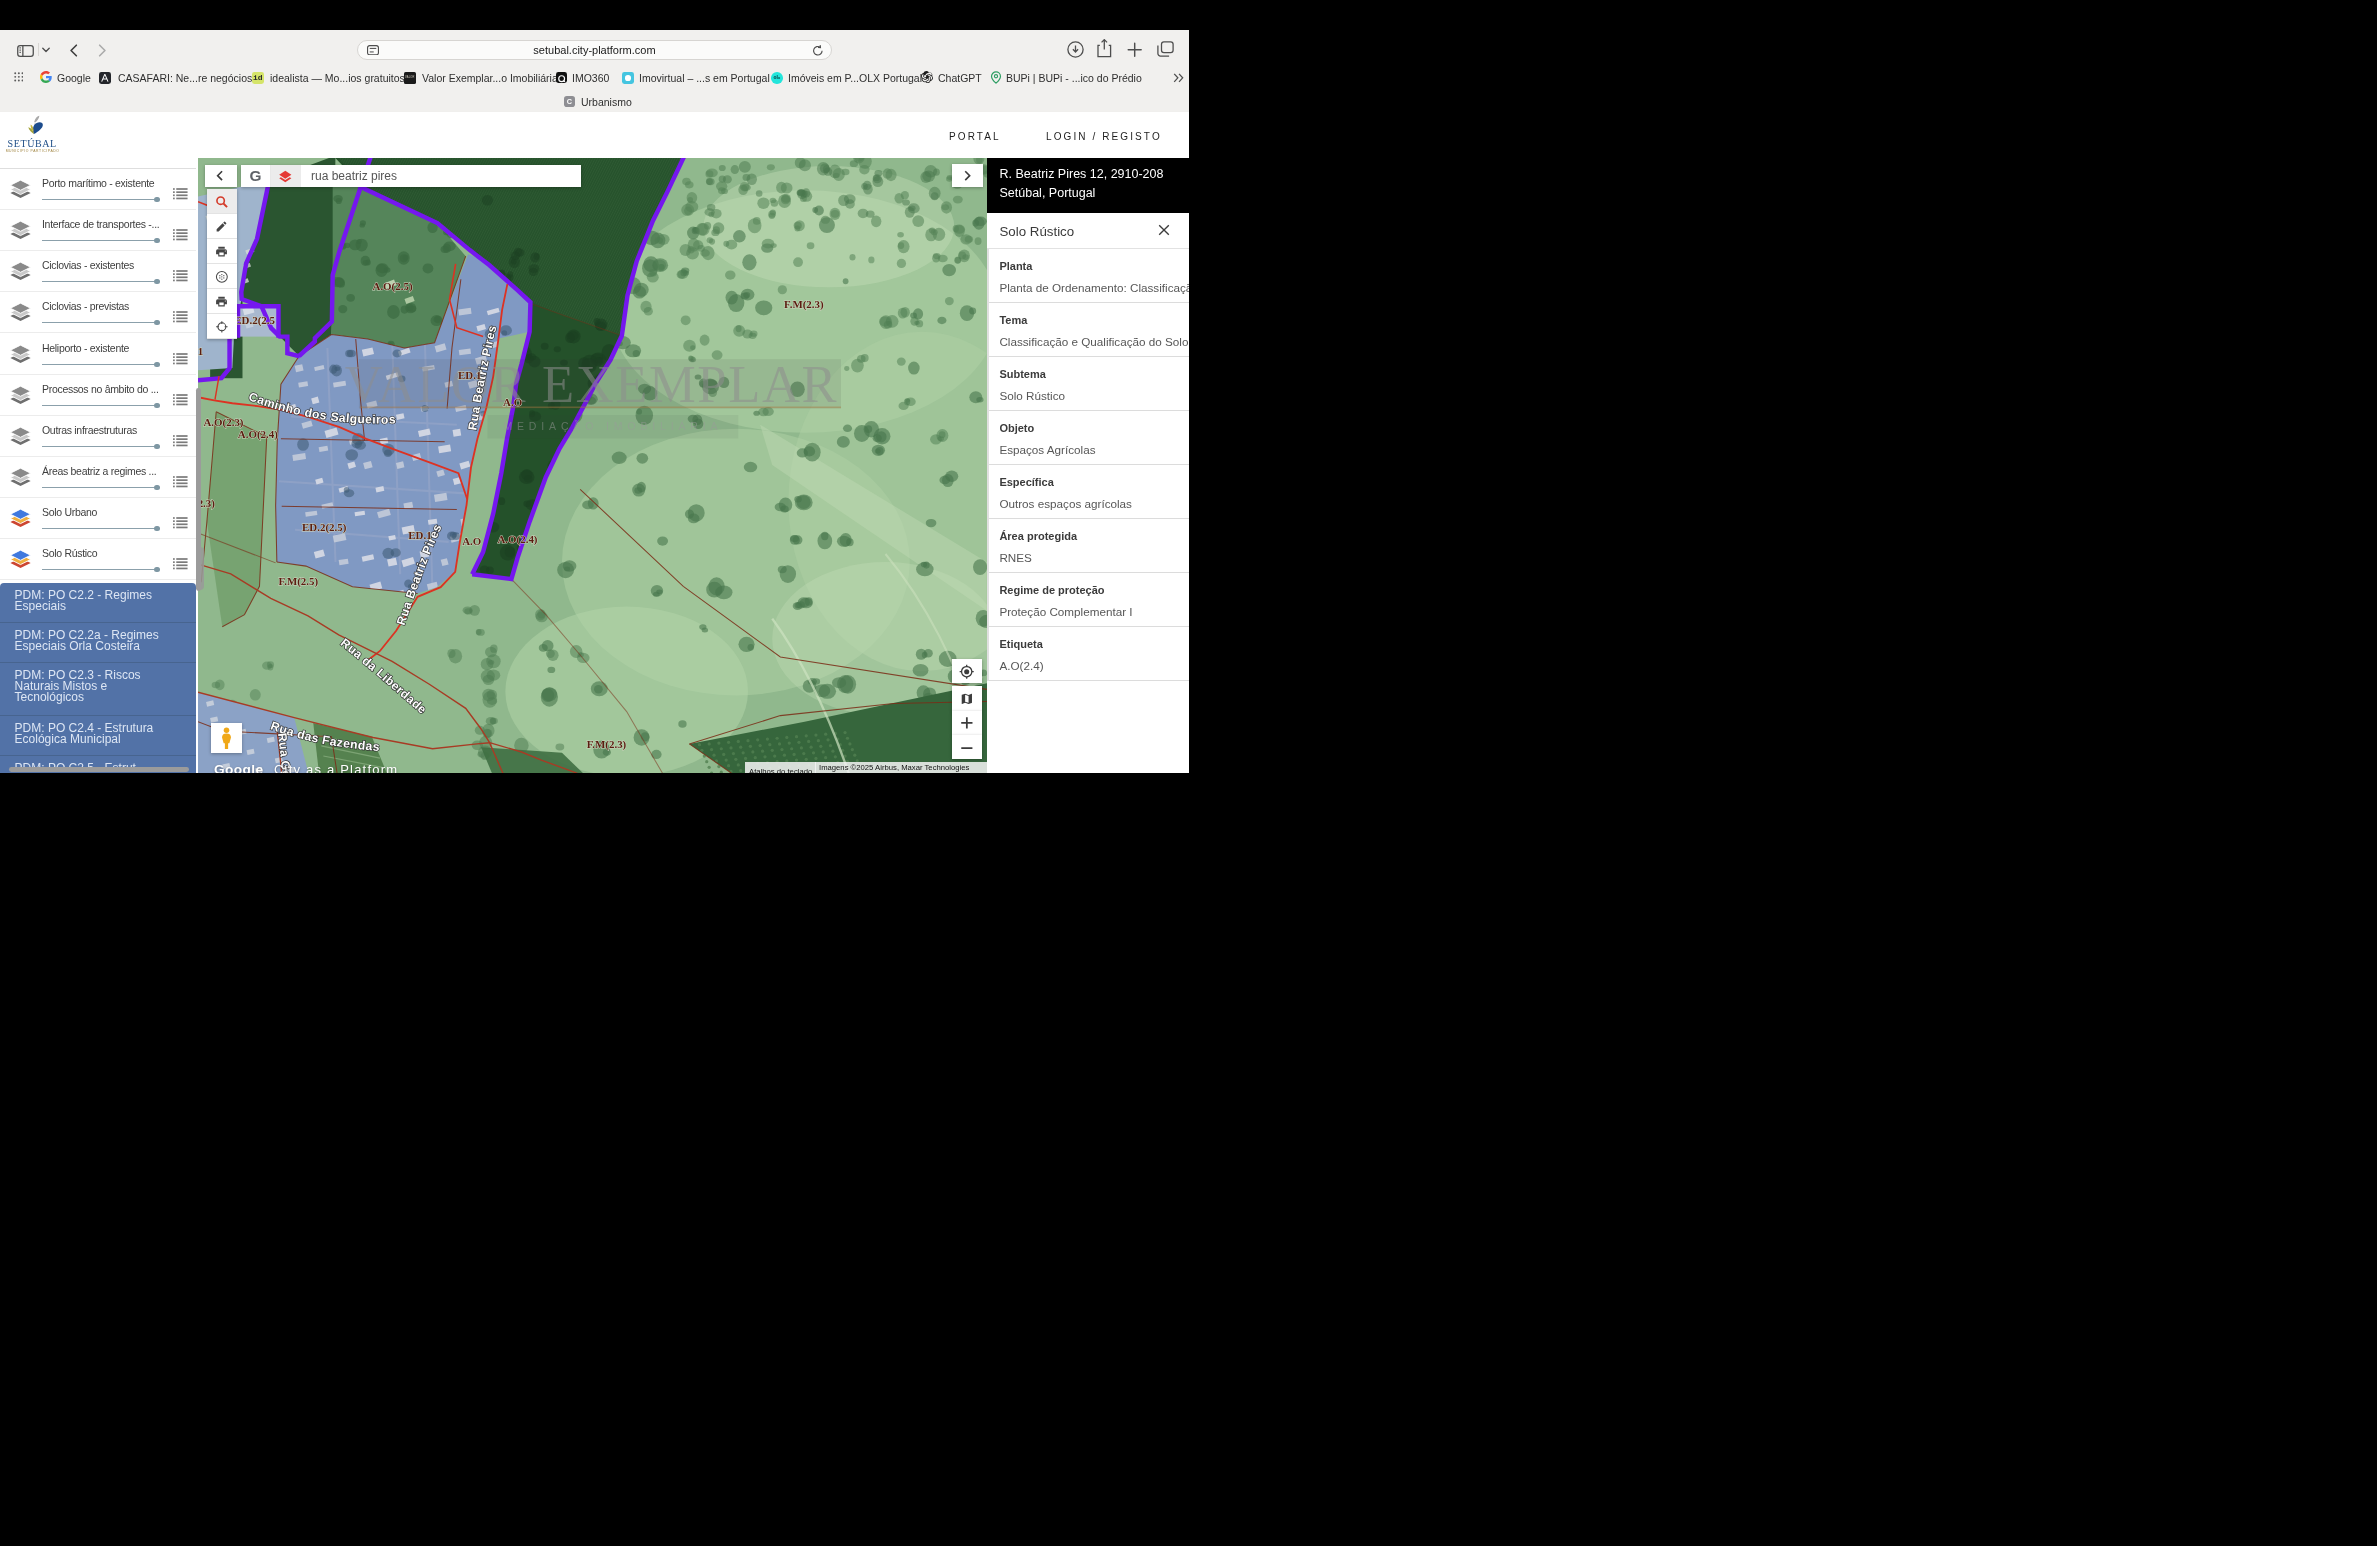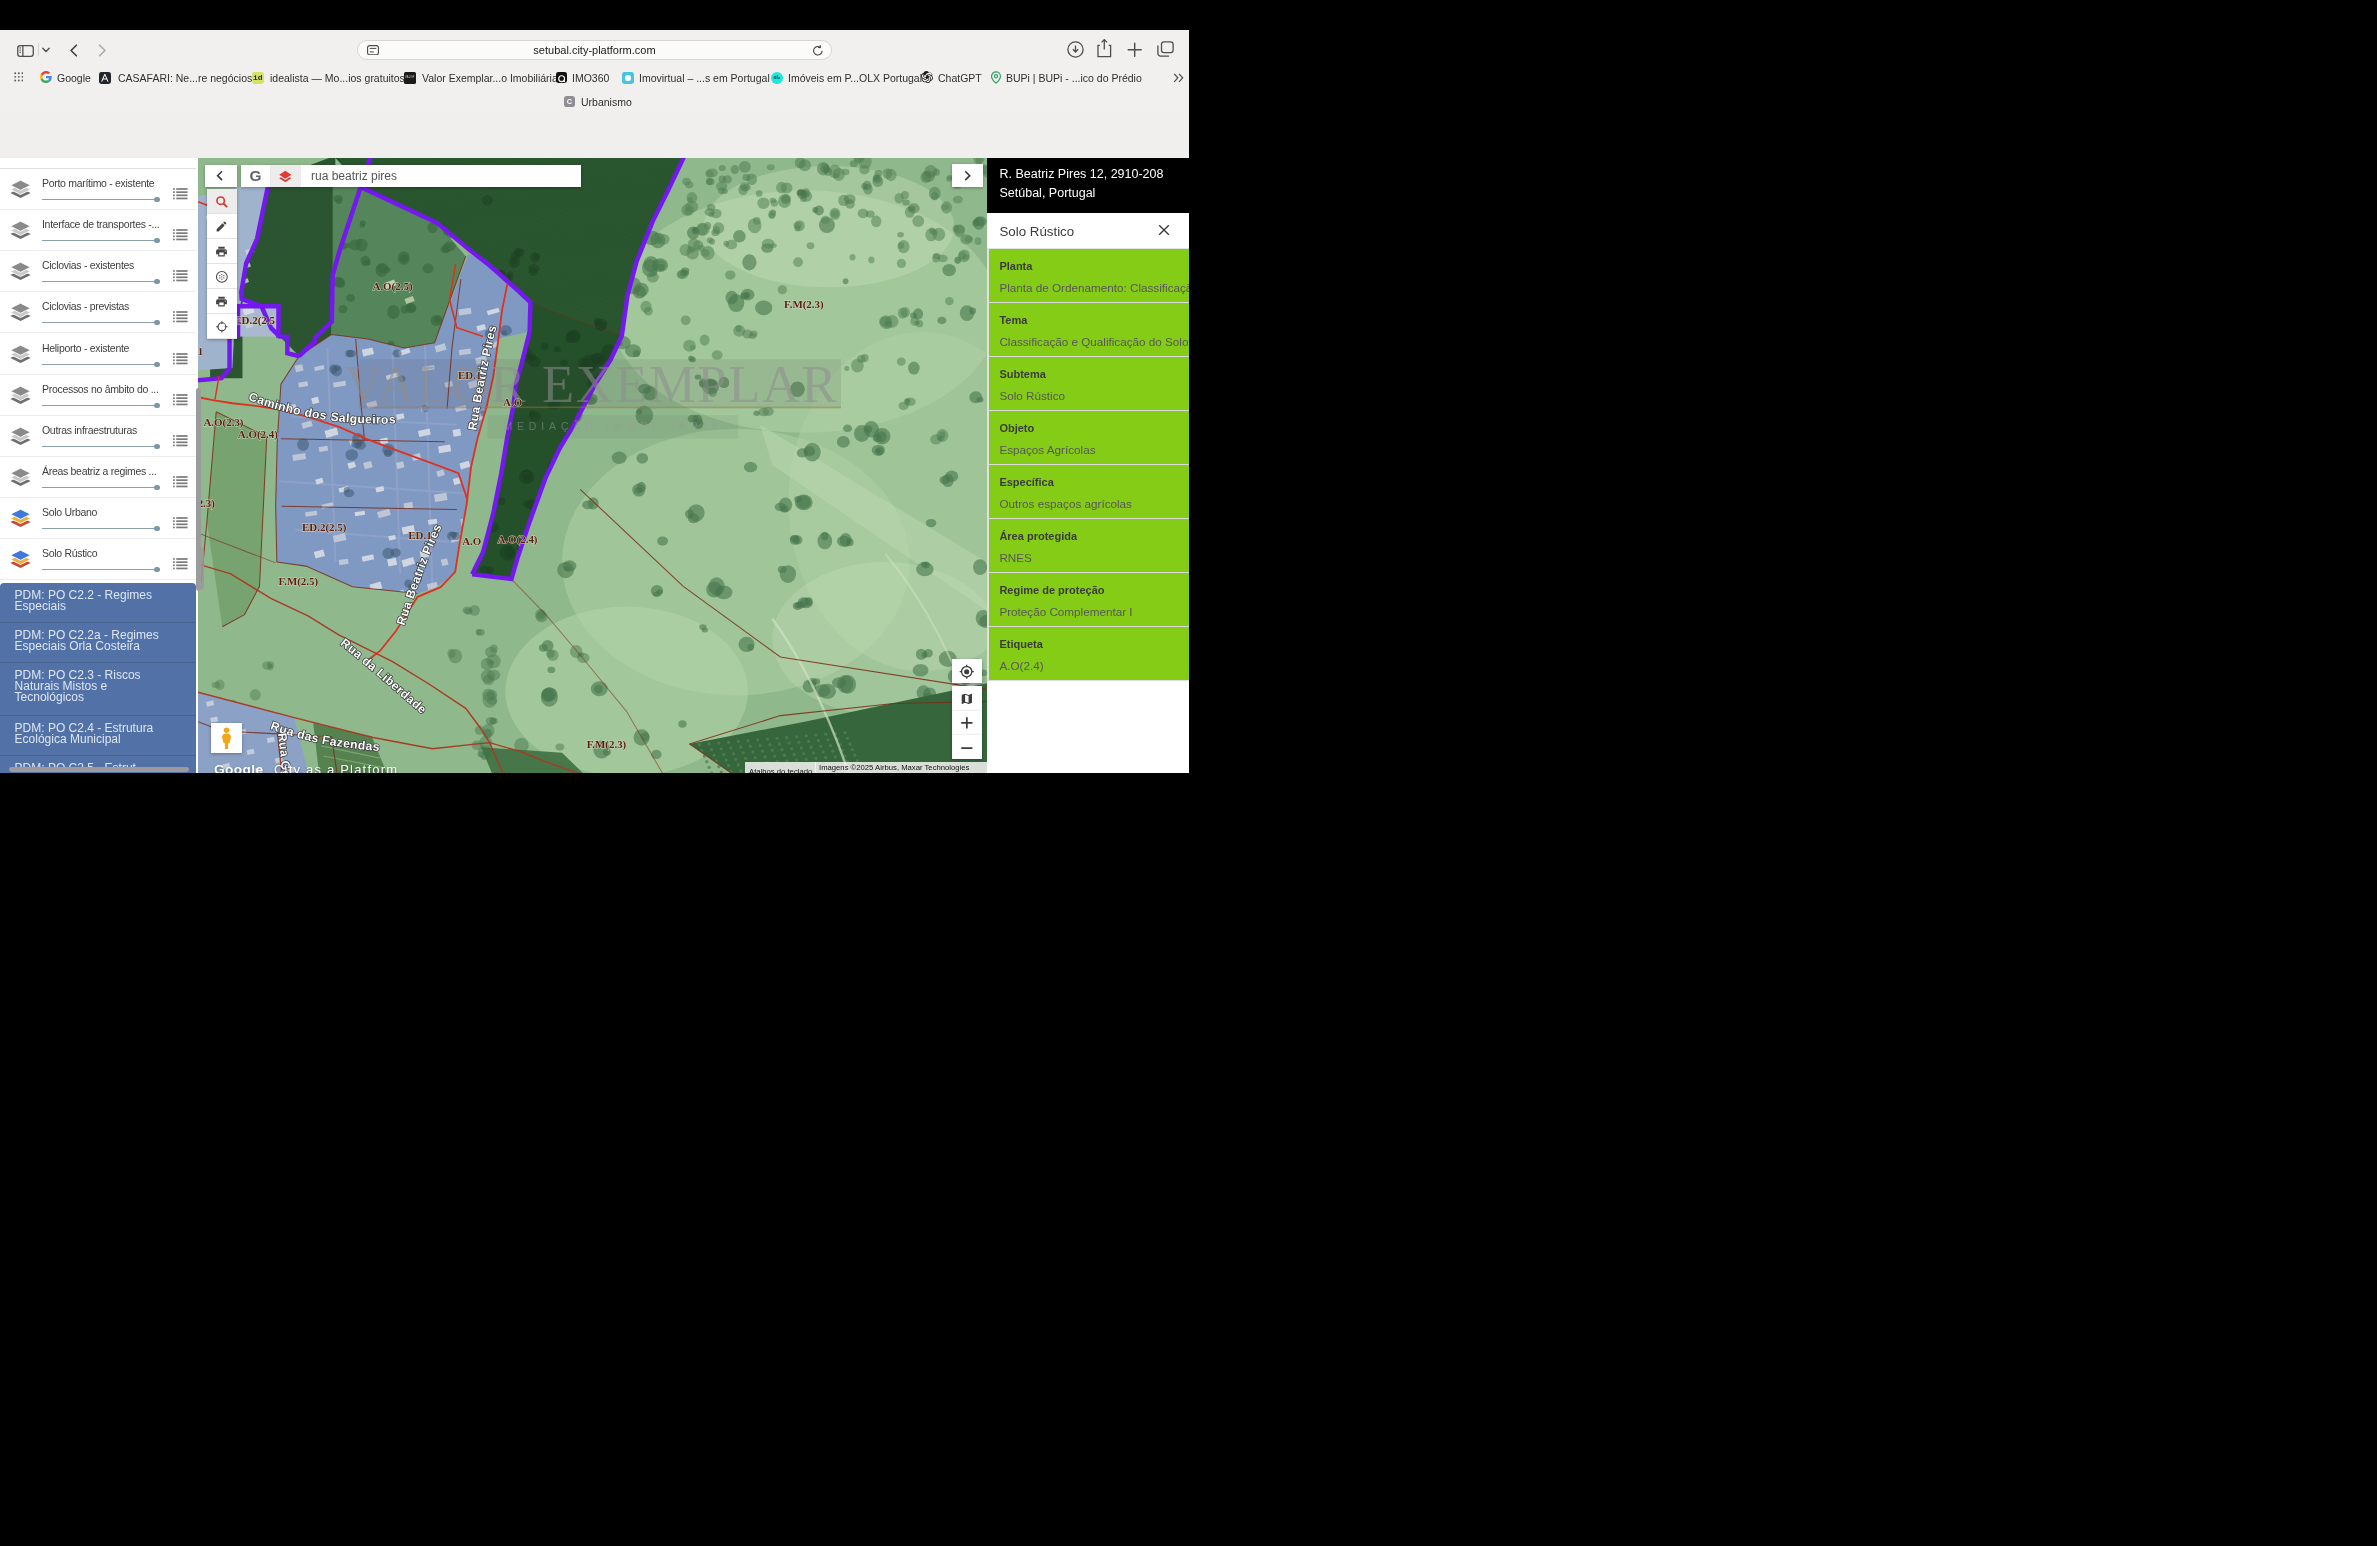--- a/index.html
+++ b/index.html
@@ -23,21 +23,21 @@
   .lrow .track{position:absolute;left:42px;top:29.5px;width:118px;height:1.6px;background:#8ba0ab;}
   .lrow .knob{position:absolute;left:154px;top:27.5px;width:5.7px;height:5.7px;border-radius:2.8px;background:#7e97a3;}
   .layericon{position:absolute;left:8px;top:8px;width:25px;height:25px;}
   .hamb{position:absolute;left:173px;top:19.4px;width:14.6px;height:11.3px;}
   .pdm{position:absolute;left:0;width:196px;background:#5272a7;color:#dde6f4;font-size:12px;line-height:11.3px;padding:6.5px 24px 0 14.6px;border-bottom:1.6px solid #47648f;box-sizing:border-box;}
   
   #panel{position:absolute;left:987px;top:158px;width:202px;height:615px;background:#fff;}
   #paneladdr{position:absolute;left:0;top:0;width:202px;height:55px;background:#000;color:#fff;font-size:12.5px;}
   #solobar{position:absolute;left:0;top:55px;width:202px;height:36px;background:#fff;border-bottom:0.8px solid #e2e2e2;}
   #fields{position:absolute;left:0;top:91px;width:202px;background:#e0e0e0;}
-  .fcard{position:relative;margin-left:2.4px;background:#84cc16;border-bottom:1.2px solid #d8d8d8;height:55px;box-sizing:content-box;border-bottom-width:0;margin-bottom:0;padding-left:28px;}
+  .fcard{position:relative;margin-left:2.4px;background:#ffffff;border-bottom:1.2px solid #d8d8d8;height:55px;box-sizing:content-box;border-bottom-width:0;margin-bottom:0;padding-left:28px;}
   .fcard{border-bottom:1.6px solid #dcdcdc;height:53px;}
   .fcard .fl{position:absolute;left:10px;top:11.3px;font-size:11px;font-weight:bold;color:#3b3b3b;}
   .fcard .fv{position:absolute;left:10px;top:32px;font-size:11.7px;color:#575757;white-space:nowrap;overflow:hidden;width:192px;}
   
   #map{position:absolute;left:198px;top:158px;width:789px;height:615px;overflow:hidden;}
   .mbtn{position:absolute;background:#fff;box-shadow:0 0.8px 3.2px rgba(0,0,0,.3);}
   #ltoolbar{position:absolute;left:9px;top:31px;width:29.5px;box-shadow:0 0.8px 3.2px rgba(0,0,0,.3);}
   .tbtn{position:relative;width:29.5px;height:25px;background:#fff;border-bottom:0.8px solid #e3e3e3;}
   .tbtn svg{position:absolute;left:8px;top:5.7px;}
   
@@ -150,20 +150,33 @@
       </svg>
     <div class="bm" style="left:1006px;">BUPi | BUPi - ...ico do Prédio</div>
     <svg class="bmicon" style="left:1173px;top:43px" width="11.3" height="9.7" viewBox="0 0 14 12">
         <path d="M1.5 1 L6 6 L1.5 11 M7.5 1 L12 6 L7.5 11" fill="none" stroke="#4e4e4e" stroke-width="1.6"></path>
       </svg>
 
     <div class="bmicon" style="left:564px;top:66px;width:11px;height:11px;background:#8e8e93;border-radius:2.8px;">
         <div style="font-size:7.3px;font-weight:bold;color:#fff;text-align:center;line-height:11px;">C</div>
       </div>
     <div class="bm" style="left:581px;top:66px;">Urbanismo</div>
+  </div>
+  <div id="siteheader">
+    <svg style="position:absolute;left:22.6px;top:2.4px" width="20" height="21" viewBox="0 0 25 26">
+      <path d="M14 10 C15 5 18 2.5 20.5 2 C20 5.5 18 8.5 15 10.5 Z" fill="#a9a9a9"></path>
+      <path d="M15.2 11 L14.4 14" stroke="#a9a9a9" stroke-width="0.7" fill="none"></path>
+      <path d="M13.5 25 C11.5 19 12.5 14 16.5 11.5 C21 8.8 25 10.5 24.8 13.5 C24.6 17.5 19.5 21.5 13.5 25 Z" fill="#1d4c8d"></path>
+      <path d="M13.8 25 C12.5 20 10 17 6.5 16.5 C8 20.5 10.5 23.3 13.8 25 Z" fill="#a4a337"></path>
+      <path d="M13.2 22 C13.5 17.5 12 14.5 9.5 13 C9.3 17 10.8 20 13.2 22 Z" fill="#c3b440"></path>
+    </svg>
+    <div style="position:absolute;left:5.7px;top:26px;width:53px;text-align:center;font-family:'Liberation Serif',serif;font-size:10px;letter-spacing:0.6px;color:#1f4e87;white-space:nowrap;">SETÚBAL</div>
+    <div style="position:absolute;left:5.7px;top:37px;width:53px;text-align:center;font-size:3.4px;letter-spacing:0.6px;color:#9a7d35;white-space:nowrap;">MUNICÍPIO PARTICIPADO</div>
+    <div class="navlink" style="left:949px;">PORTAL</div>
+    <div class="navlink" style="left:1046px;">LOGIN / REGISTO</div>
   </div>
   <div id="sidebar">
     <div style="position:absolute;left:0;top:0;width:196px;height:10.5px;background:#fff;border-bottom:0.8px solid #dedede;"></div>
     <div id="lrows">
         <div class="lrow" style="top:11px">
           <svg class="layericon" viewBox="0 0 32 32">
             <path d="M16 14 L3 20.5 L16 27 L29 20.5 Z" fill="#6f6f6f"></path>
             <path d="M16 9.5 L3 16 L16 22.5 L29 16 Z" fill="#c9c9c9" stroke="#fff" stroke-width="1.2"></path>
             <path d="M16 4 L3 10.5 L16 17 L29 10.5 Z" fill="#8a8a8a" stroke="#fff" stroke-width="1.2"></path>
           </svg>

